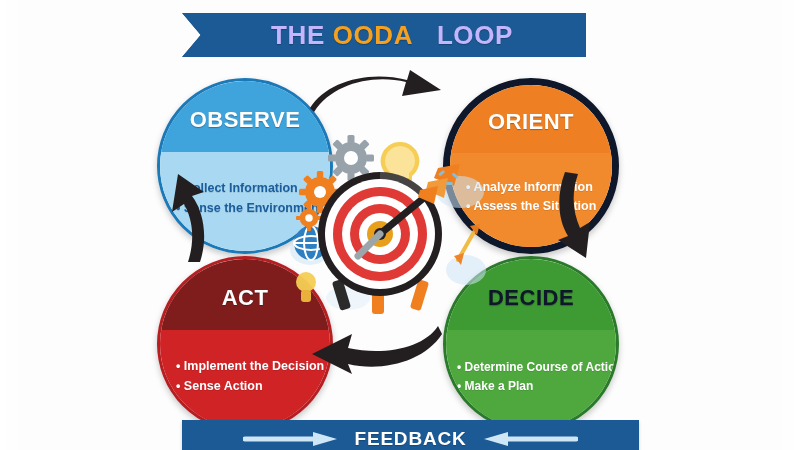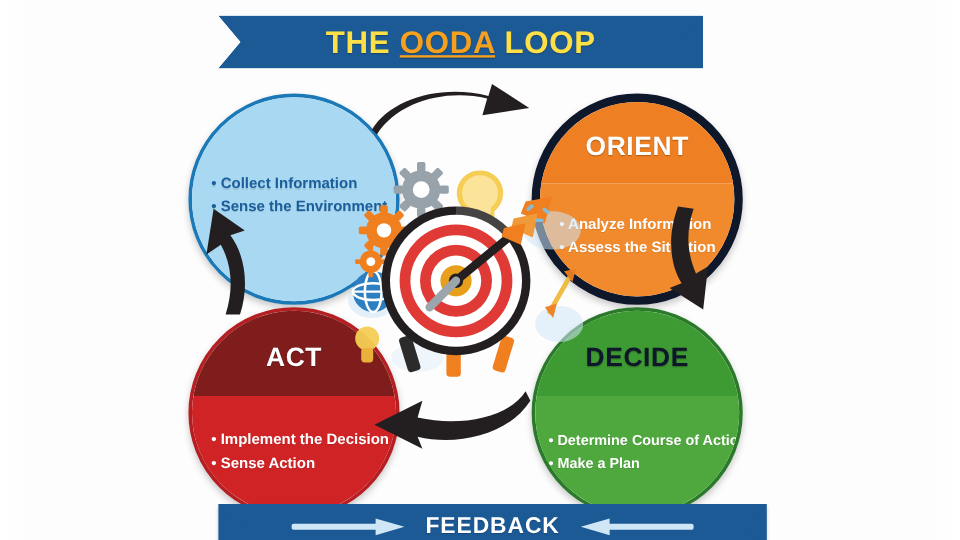--- a/index.html
+++ b/index.html
@@ -41,22 +41,22 @@
     position:absolute;inset:0;
     background:#1C5A96;
     clip-path:polygon(0 0, 100% 0, 95.4% 50%, 100% 100%, 0 100%, 4.6% 50%);
   }
   .banner-text{
     position:relative;z-index:2;
     font-size:26px;font-weight:bold;letter-spacing:.6px;
     text-shadow:0 1px 1px rgba(0,0,0,.25);
     white-space:nowrap;
   }
-  .banner-text .accent{color:#F5A01E;text-decoration:underline;}
-  .banner-text .w{color:#fde047;}
+  .banner-text .accent{color:#F5A01E;}
+  .banner-text .w{color:#c4b5fd;margin-left:16px;}
 
   
   #feedback-banner{
     left:182px;top:420px;width:457px;height:38px;
   }
   #feedback-banner .shape-inner{
     position:absolute;inset:0;
     background:#1C5A96;
     clip-path:polygon(0 0, 100% 0, 95.4% 50%, 100% 100%, 0 100%, 4.6% 50%);
   }
@@ -167,20 +167,23 @@
 <div id="canvas">
 
   <div class="banner" id="title-banner">
     <div class="shape-inner"></div>
     <div class="banner-text">
       <span class="w">THE </span><span class="accent">OODA</span><span class="w"> LOOP</span>
     </div>
   </div>
 
   <div class="node" id="node-observe">
+    <div class="top">
+      <div class="title">OBSERVE</div>
+    </div>
     <div class="bot">
       <div class="bullet">Collect Information</div>
       <div class="bullet">Sense the Environment</div>
     </div>
   </div>
 
   <div class="node" id="node-orient">
     <div class="top">
       <div class="title">ORIENT</div>
     </div>

